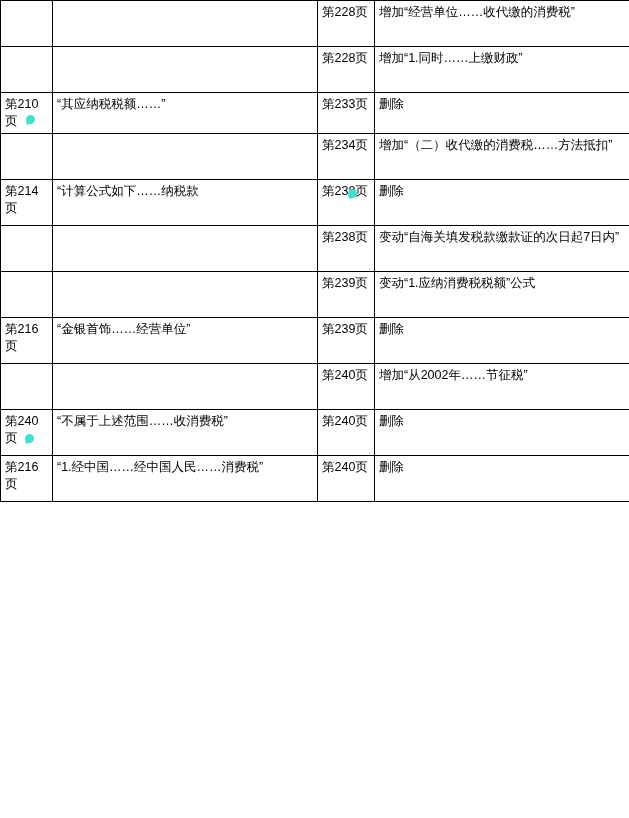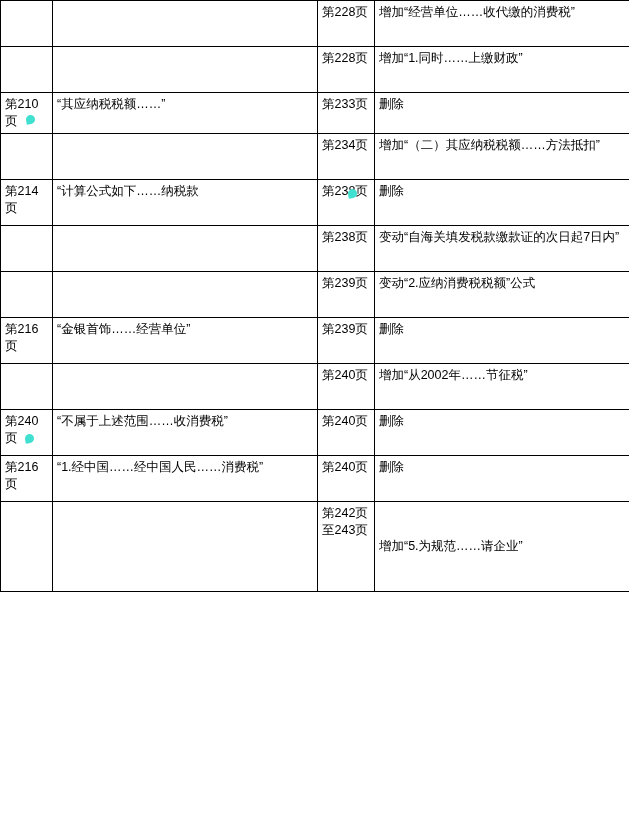--- a/index.html
+++ b/index.html
@@ -87,21 +87,21 @@
       <td class="cell-oldtext">“其应纳税税额……”</td>
       <td class="cell-newpage">第233页</td>
       <td class="cell-newtext">删除</td>
     </tr>
 
 
     <tr style="height:46px">
       <td class="cell-oldpage cell-empty"></td>
       <td class="cell-oldtext cell-empty"></td>
       <td class="cell-newpage">第234页</td>
-      <td class="cell-newtext">增加“（二）其应纳税税额……方法抵扣”</td>
+      <td class="cell-newtext">增加“（二）收代缴的消费税……方法抵扣”</td>
     </tr>
 
     <tr style="height:46px">
       <td class="cell-oldpage">第214页</td>
       <td class="cell-oldtext">“计算公式如下……纳税款</td>
       <td class="cell-newpage">
         <span>第238页</span>
         <span class="mark mark-c"></span>
       </td>
       <td class="cell-newtext">删除</td>
@@ -111,21 +111,21 @@
       <td class="cell-oldpage cell-empty"></td>
       <td class="cell-oldtext cell-empty"></td>
       <td class="cell-newpage">第238页</td>
       <td class="cell-newtext">变动“自海关填发税款缴款证的次日起7日内”</td>
     </tr>
 
     <tr style="height:46px">
       <td class="cell-oldpage cell-empty"></td>
       <td class="cell-oldtext cell-empty"></td>
       <td class="cell-newpage">第239页</td>
-      <td class="cell-newtext">变动“2.应纳消费税税额”公式</td>
+      <td class="cell-newtext">变动“1.应纳消费税税额”公式</td>
     </tr>
 
     <tr style="height:46px">
       <td class="cell-oldpage">第216页</td>
       <td class="cell-oldtext">“金银首饰……经营单位”</td>
       <td class="cell-newpage">第239页</td>
       <td class="cell-newtext">删除</td>
     </tr>
 
     <tr style="height:46px">
@@ -145,23 +145,17 @@
       <td class="cell-newtext">删除</td>
     </tr>
 
     <tr style="height:46px">
       <td class="cell-oldpage">第216页</td>
       <td class="cell-oldtext">“1.经中国……经中国人民……消费税”</td>
       <td class="cell-newpage">第240页</td>
       <td class="cell-newtext">删除</td>
     </tr>
 
-    <tr style="height:90px">
-      <td class="cell-oldpage cell-empty"></td>
-      <td class="cell-oldtext cell-empty"></td>
-      <td class="cell-newpage">第242页至243页</td>
-      <td class="cell-newtext" style="vertical-align:middle">增加“5.为规范……请企业”</td>
-    </tr>
 
 
 
   </tbody>
 </table>
 
 </body></html>

